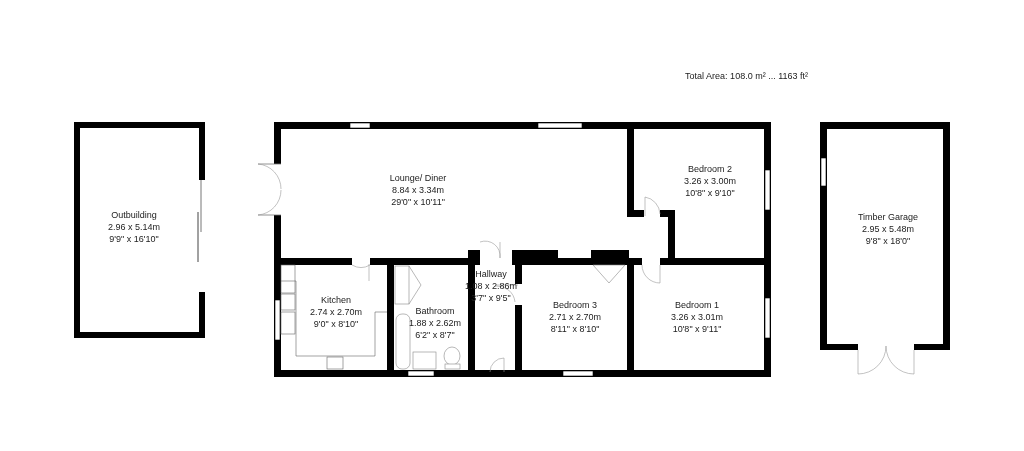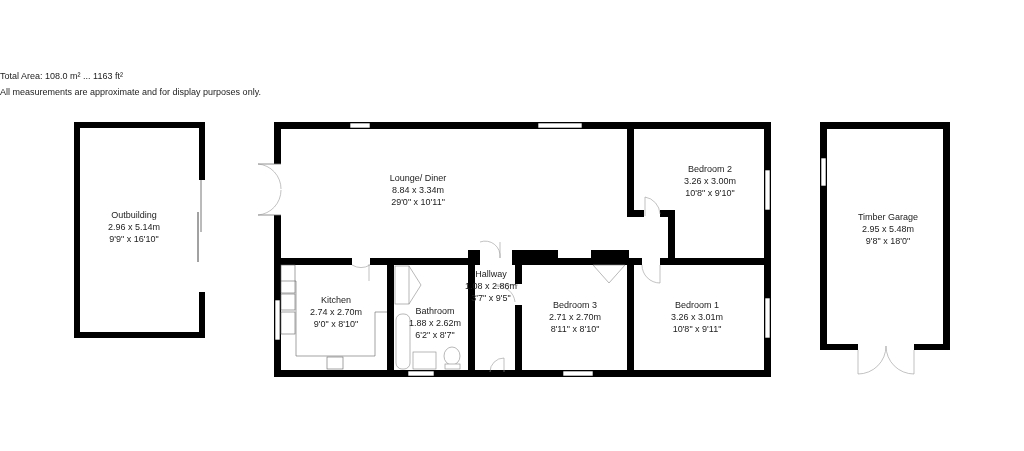--- a/index.html
+++ b/index.html
@@ -1,27 +1,26 @@
 <!DOCTYPE html>
 <html><head>
 <meta charset="utf-8">
 <style>
   html, body { margin: 0; padding: 0; background: #ffffff; }
   body { width: 1024px; height: 451px; position: relative; overflow: hidden;
          font-family: "Liberation Sans", sans-serif; color: #222; }
-  .header { position: absolute; left: 0; top: 68px; width: 808px; text-align: left; font-size: 9px; line-height: 16px; color: #222; }
+  .header { position: absolute; left: 0; top: 68px; width: 808px; text-align: right; font-size: 9px; line-height: 16px; color: #222; }
   svg { position: absolute; left: 0; top: 0; }
   .room-label { font-family: "Liberation Sans", sans-serif; font-size: 9px; fill: #222; text-anchor: middle; }
 </style>
 </head>
 <body>
 
 <div class="header">
   <div>Total Area: 108.0 m² ... 1163 ft²</div>
-  <div>All measurements are approximate and for display purposes only.</div>
 </div>
 
 <svg width="1024" height="451" viewBox="0 0 1024 451">
 
   <g>
     <path d="M74,122 H205 V180 H199 V128 H80 V332 H199 V292 H205 V338 H74 Z" fill="#000"></path>
     <line x1="201" y1="180" x2="201" y2="232" stroke="#777" stroke-width="1"></line>
     <line x1="198" y1="212" x2="198" y2="262" stroke="#444" stroke-width="1"></line>
     <text class="room-label" x="134" y="218">Outbuilding</text>
     <text class="room-label" x="134" y="230">2.96 x 5.14m</text>

